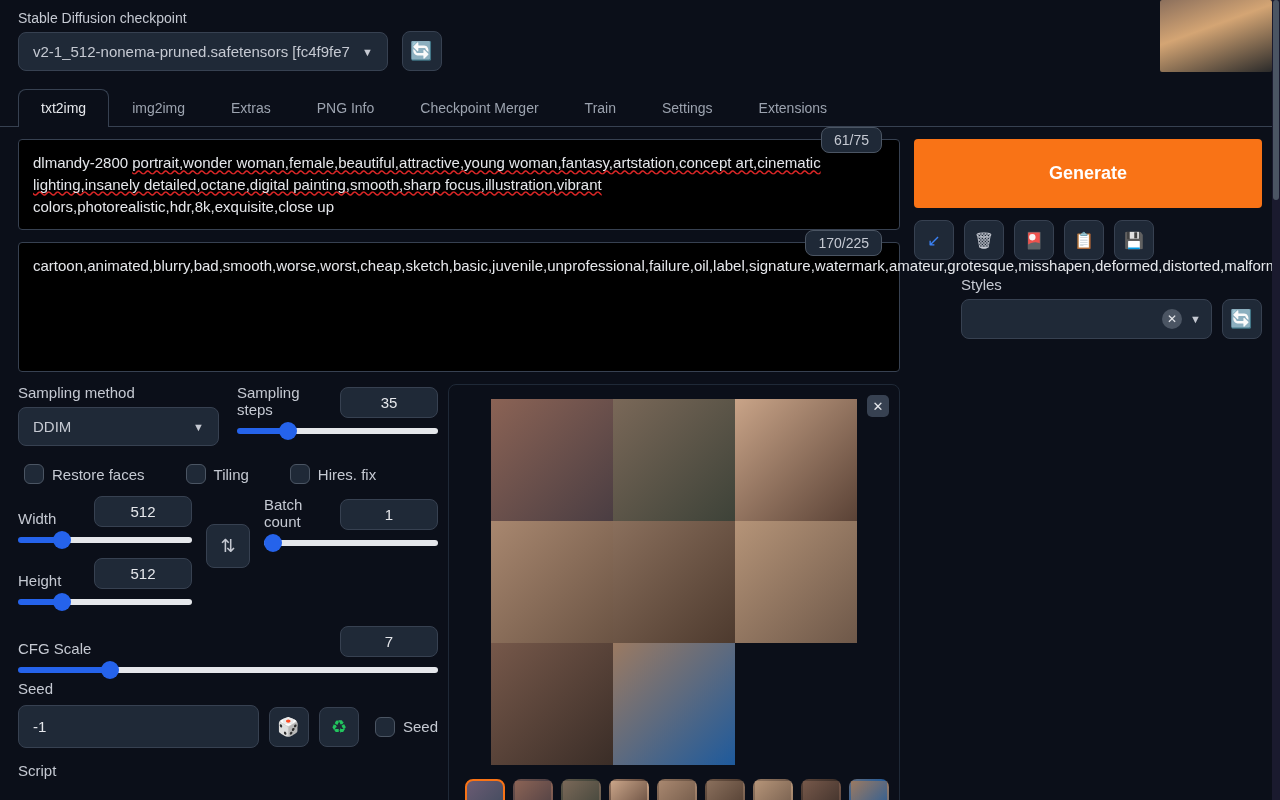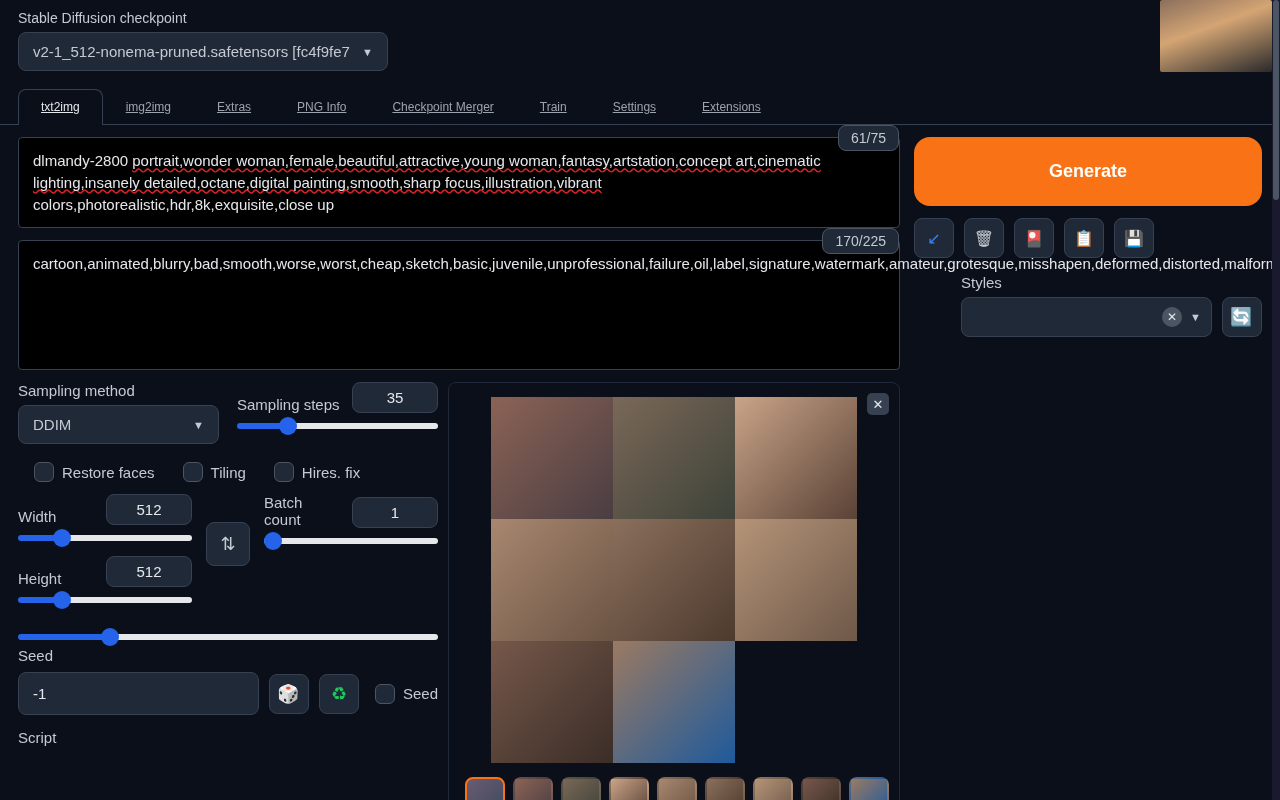--- a/index.html
+++ b/index.html
@@ -6,21 +6,21 @@
 body {
   background: #0b0f19;
   color: #c5c9d2;
   font-family: -apple-system, BlinkMacSystemFont, "Segoe UI", sans-serif;
   font-size: 14px;
   width: 1280px;
   height: 800px;
   overflow: hidden;
   position: relative;
 }
-.topbar { padding: 10px 18px 0; display: flex; align-items: flex-end; gap: 14px; justify-content: space-between; }
+.topbar { padding: 10px 18px 0; display: flex; align-items: flex-end; gap: 14px; }
 .label { font-size: 14px; color: #c5c9d2; margin-bottom: 6px; display: block; }
 .select-wrap { display: flex; flex-direction: column; }
 .select {
   background: #1f2937;
   border: 1px solid #374151;
   border-radius: 8px;
   padding: 10px 14px;
   color: #c5c9d2;
   font-size: 15px;
   display: flex;
@@ -42,27 +42,26 @@
 }
 .tabs {
   display: flex;
   gap: 0;
   padding: 18px 18px 0;
   border-bottom: 1px solid #374151;
 }
 .tab {
   padding: 10px 22px;
   color: #9ca3af;
-  font-size: 12px;
+  font-size: 14px;
   cursor: pointer;
   border: 1px solid transparent;
   border-bottom: none;
   border-radius: 8px 8px 0 0;
   background: transparent;
-  text-decoration: underline;
 }
 .tab.active {
   color: #e5e7eb;
   background: #0b0f19;
   border-color: #374151;
   position: relative;
 }
 .tab.active::after {
   content: "";
   position: absolute;
@@ -88,39 +87,39 @@
   padding: 12px 14px;
   color: #e5e7eb;
   font-size: 15px;
   line-height: 1.45;
   resize: none;
   font-family: inherit;
 }
 .prompt-box.neg { min-height: 130px; }
 .token-badge {
   position: absolute;
-  top: -12px; right: 1px;
+  top: -12px; right: 18px;
   background: #1f2937;
   border: 1px solid #4b5563;
   border-radius: 8px;
   padding: 4px 12px;
   font-size: 14px;
   color: #c5c9d2;
   text-align: center;
 }
 .underline-fake {
   text-decoration: underline wavy #dc2626;
   text-decoration-skip-ink: none;
 }
 .generate-btn {
   width: 100%;
   background: #f97316;
   color: #fff;
   border: none;
-  border-radius: 16px;
+  border-radius: 4px;
   padding: 24px;
   font-size: 18px;
   font-weight: 600;
   cursor: pointer;
 }
 .action-row {
   display: flex;
   gap: 10px;
   margin-top: 12px;
 }
@@ -159,21 +158,21 @@
 .settings-col { flex: 1; }
 .slider-group { margin-bottom: 4px; }
 .slider-head {
   display: flex;
   justify-content: space-between;
   align-items: flex-end;
   gap: 12px;
 }
 .slider-label { font-size: 15px; color: #c5c9d2; }
 .num-input {
-  width: 86px;
+  width: 98px;
   background: #1f2937;
   border: 1px solid #374151;
   border-radius: 8px;
   padding: 6px 10px;
   text-align: center;
   color: #e5e7eb;
   font-size: 15px;
 }
 .slider {
   -webkit-appearance: none;
@@ -183,21 +182,21 @@
   outline: none;
   margin-top: 10px;
 }
 input[type=range]::-webkit-slider-thumb {
   -webkit-appearance: none;
   width: 18px; height: 18px;
   background: #2563eb;
   border-radius: 50%;
   cursor: pointer;
 }
-.checks { display: flex; gap: 28px; margin: 18px 16px 12px; }
+.checks { display: flex; gap: 41px; margin: 18px 6px 12px; }
 .check { display: flex; align-items: center; gap: 8px; cursor: pointer; font-size: 15px; }
 .checkbox {
   width: 20px; height: 20px;
   border: 1px solid #4b5563;
   border-radius: 6px;
   background: #1f2937;
 }
 .dim-row { display: flex; gap: 14px; align-items: flex-start; }
 .dim-col { flex: 1; }
 .dim-mid {
@@ -389,20 +388,24 @@
               <div class="slider-head">
                 <span class="slider-label">Batch count</span>
                 <input class="num-input" value="1" style="">
               </div>
               <input type="range" class="slider" min="1" max="100" value="1" style="background: linear-gradient(to right, rgb(37, 99, 235) 0%, rgb(229, 231, 235) 0%);">
             </div>
           </div>
         </div>
 
         <div class="slider-group" style="margin-top:14px">
+          <div class="slider-head">
+            <span class="slider-label">CFG Scale</span>
+            <input class="num-input" value="7" style="">
+          </div>
           <input type="range" class="slider" min="1" max="30" value="7" style="background: linear-gradient(to right, rgb(37, 99, 235) 21%, rgb(229, 231, 235) 21%);">
         </div>
 
         <div style="">
           <div class="slider-label">Seed</div>
           <div class="seed-row">
             <input class="seed-input" value="-1" style="">
             <div class="icon-btn">
                 <span>🎲</span>
               </div>

